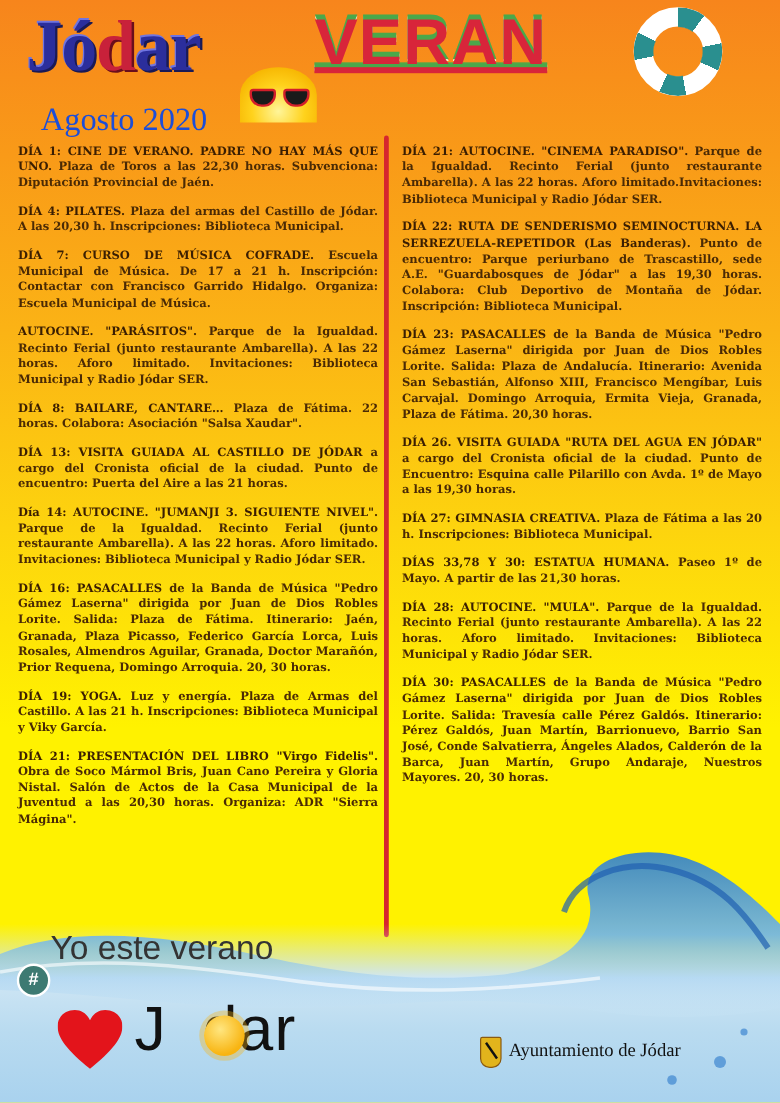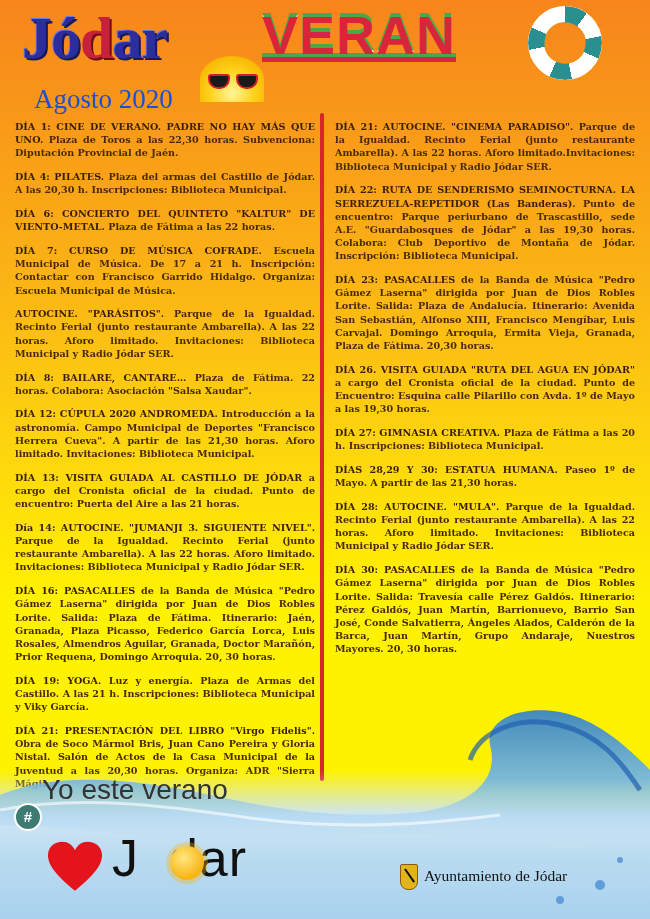--- a/index.html
+++ b/index.html
@@ -54,39 +54,37 @@
       <i style="left:0"></i>
       <i style="left:28px"></i>
     </div>
   <div class="verano">VERAN</div>
   <div class="ring"></div>
 </div>
 
 <div class="col left" id="colL">
     <p class="ev"><span class="h">DÍA 1: CINE DE VERANO. PADRE NO HAY MÁS QUE UNO.</span><span> Plaza de Toros a las 22,30 horas. Subvenciona: Diputación Provincial de Jaén.</span></p>
     <p class="ev"><span class="h">DÍA 4: PILATES.</span><span> Plaza del armas del Castillo de Jódar. A las 20,30 h. Inscripciones: Biblioteca Municipal.</span></p>
-    <p class="ev"><span class="h">DÍA 6: CONCIERTO DEL QUINTETO "KALTUR" DE VIENTO-METAL.</span><span> Plaza de Fátima a las 22 horas.</span></p>
     <p class="ev"><span class="h">DÍA 7: CURSO DE MÚSICA COFRADE.</span><span> Escuela Municipal de Música. De 17 a 21 h. Inscripción: Contactar con Francisco Garrido Hidalgo. Organiza: Escuela Municipal de Música.</span></p>
     <p class="ev"><span class="h">AUTOCINE. "PARÁSITOS".</span><span> Parque de la Igualdad. Recinto Ferial (junto restaurante Ambarella). A las 22 horas. Aforo limitado. Invitaciones: Biblioteca Municipal y Radio Jódar SER.</span></p>
     <p class="ev"><span class="h">DÍA 8: BAILARE, CANTARE…</span><span> Plaza de Fátima. 22 horas. Colabora: Asociación "Salsa Xaudar".</span></p>
-    <p class="ev"><span class="h">DÍA 12: CÚPULA 2020 ANDROMEDA.</span><span> Introducción a la astronomía. Campo Municipal de Deportes "Francisco Herrera Cueva". A partir de las 21,30 horas. Aforo limitado. Invitaciones: Biblioteca Municipal.</span></p>
     <p class="ev"><span class="h">DÍA 13: VISITA GUIADA AL CASTILLO DE JÓDAR</span><span> a cargo del Cronista oficial de la ciudad. Punto de encuentro: Puerta del Aire a las 21 horas.</span></p>
     <p class="ev"><span class="h">Día 14: AUTOCINE. "JUMANJI 3. SIGUIENTE NIVEL".</span><span> Parque de la Igualdad. Recinto Ferial (junto restaurante Ambarella). A las 22 horas. Aforo limitado. Invitaciones: Biblioteca Municipal y Radio Jódar SER.</span></p>
     <p class="ev"><span class="h">DÍA 16: PASACALLES</span><span> de la Banda de Música "Pedro Gámez Laserna" dirigida por Juan de Dios Robles Lorite. Salida: Plaza de Fátima. Itinerario: Jaén, Granada, Plaza Picasso, Federico García Lorca, Luis Rosales, Almendros Aguilar, Granada, Doctor Marañón, Prior Requena, Domingo Arroquia. 20, 30 horas.</span></p>
     <p class="ev"><span class="h">DÍA 19: YOGA.</span><span> Luz y energía. Plaza de Armas del Castillo. A las 21 h. Inscripciones: Biblioteca Municipal y Viky García.</span></p>
     <p class="ev"><span class="h">DÍA 21: PRESENTACIÓN DEL LIBRO "Virgo Fidelis".</span><span> Obra de Soco Mármol Bris, Juan Cano Pereira y Gloria Nistal. Salón de Actos de la Casa Municipal de la Juventud a las 20,30 horas. Organiza: ADR "Sierra Mágina".</span></p>
   </div>
 <div class="divider"></div>
 <div class="col right" id="colR">
     <p class="ev"><span class="h">DÍA 21: AUTOCINE. "CINEMA PARADISO".</span><span> Parque de la Igualdad. Recinto Ferial (junto restaurante Ambarella). A las 22 horas. Aforo limitado.Invitaciones: Biblioteca Municipal y Radio Jódar SER.</span></p>
     <p class="ev"><span class="h">DÍA 22: RUTA DE SENDERISMO SEMINOCTURNA. LA SERREZUELA-REPETIDOR (Las Banderas).</span><span> Punto de encuentro: Parque periurbano de Trascastillo, sede A.E. "Guardabosques de Jódar" a las 19,30 horas. Colabora: Club Deportivo de Montaña de Jódar. Inscripción: Biblioteca Municipal.</span></p>
     <p class="ev"><span class="h">DÍA 23: PASACALLES</span><span> de la Banda de Música "Pedro Gámez Laserna" dirigida por Juan de Dios Robles Lorite. Salida: Plaza de Andalucía. Itinerario: Avenida San Sebastián, Alfonso XIII, Francisco Mengíbar, Luis Carvajal. Domingo Arroquia, Ermita Vieja, Granada, Plaza de Fátima. 20,30 horas.</span></p>
     <p class="ev"><span class="h">DÍA 26. VISITA GUIADA "RUTA DEL AGUA EN JÓDAR"</span><span> a cargo del Cronista oficial de la ciudad. Punto de Encuentro: Esquina calle Pilarillo con Avda. 1º de Mayo a las 19,30 horas.</span></p>
     <p class="ev"><span class="h">DÍA 27: GIMNASIA CREATIVA.</span><span> Plaza de Fátima a las 20 h. Inscripciones: Biblioteca Municipal.</span></p>
-    <p class="ev"><span class="h">DÍAS 28,29 Y 30: ESTATUA HUMANA.</span><span> Paseo 1º de Mayo.  A partir de las 21,30 horas.</span></p>
+    <p class="ev"><span class="h">DÍAS 33,78 Y 30: ESTATUA HUMANA.</span><span> Paseo 1º de Mayo.  A partir de las 21,30 horas.</span></p>
     <p class="ev"><span class="h">DÍA 28: AUTOCINE. "MULA".</span><span> Parque de la Igualdad. Recinto Ferial (junto restaurante Ambarella). A las 22 horas. Aforo limitado. Invitaciones: Biblioteca Municipal y Radio Jódar SER.</span></p>
     <p class="ev"><span class="h">DÍA 30: PASACALLES</span><span> de la Banda de Música "Pedro Gámez Laserna" dirigida por Juan de Dios Robles Lorite. Salida: Travesía calle Pérez Galdós. Itinerario: Pérez Galdós, Juan Martín, Barrionuevo, Barrio San José, Conde Salvatierra, Ángeles Alados, Calderón de la Barca, Juan Martín, Grupo Andaraje, Nuestros Mayores. 20, 30 horas.</span></p>
   </div>
 
 <div class="water"></div>
 <svg class="wave" viewBox="0 0 650 219" preserveAspectRatio="none">
   <defs>
     <linearGradient id="wg" x1="0" y1="0" x2="0" y2="1">
       <stop offset="0" stop-color="#2f7fd0"></stop>
       <stop offset="0.5" stop-color="#6fb4ea"></stop>

